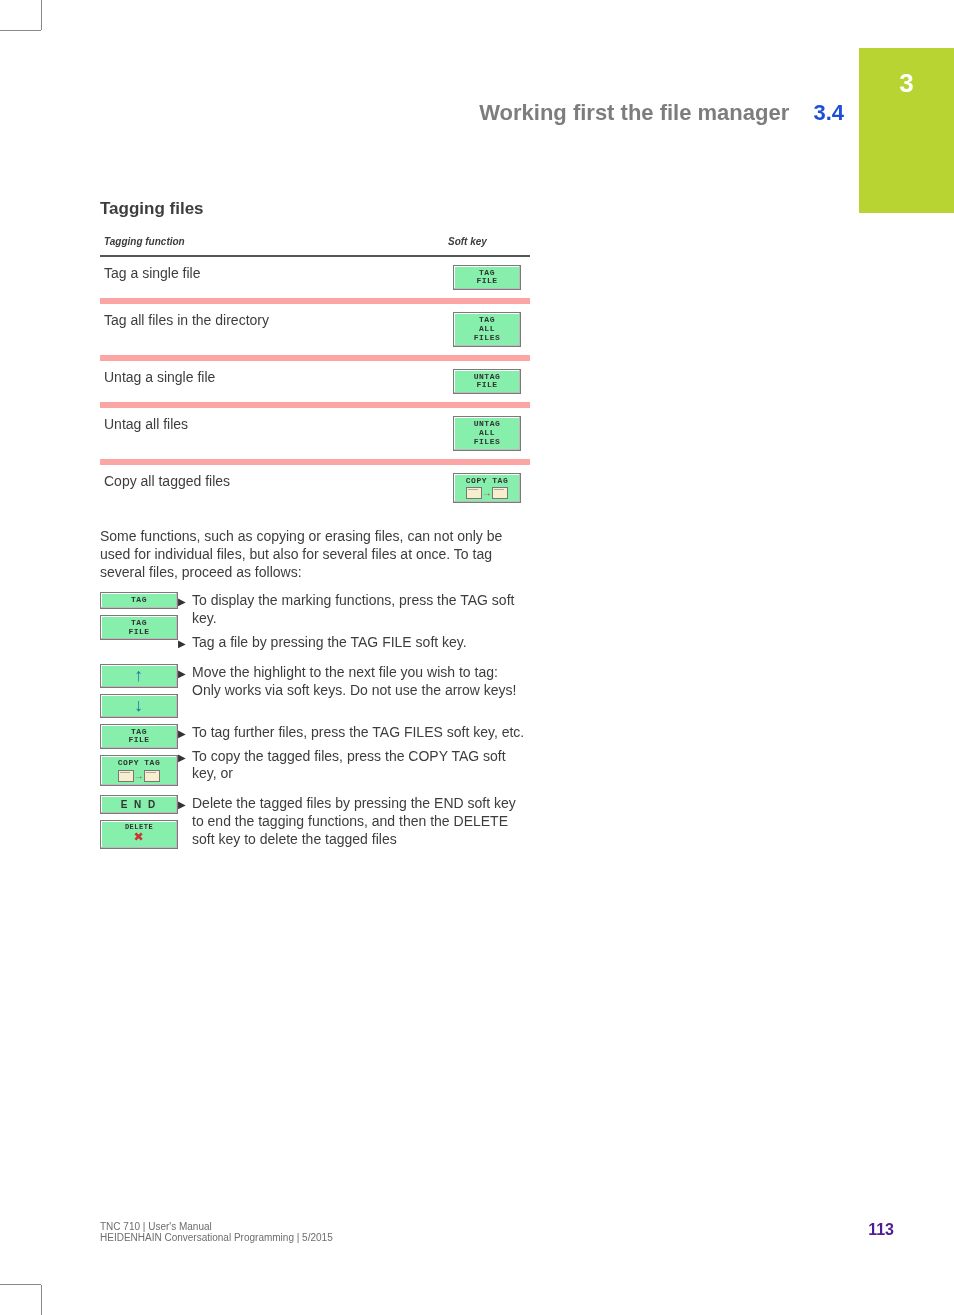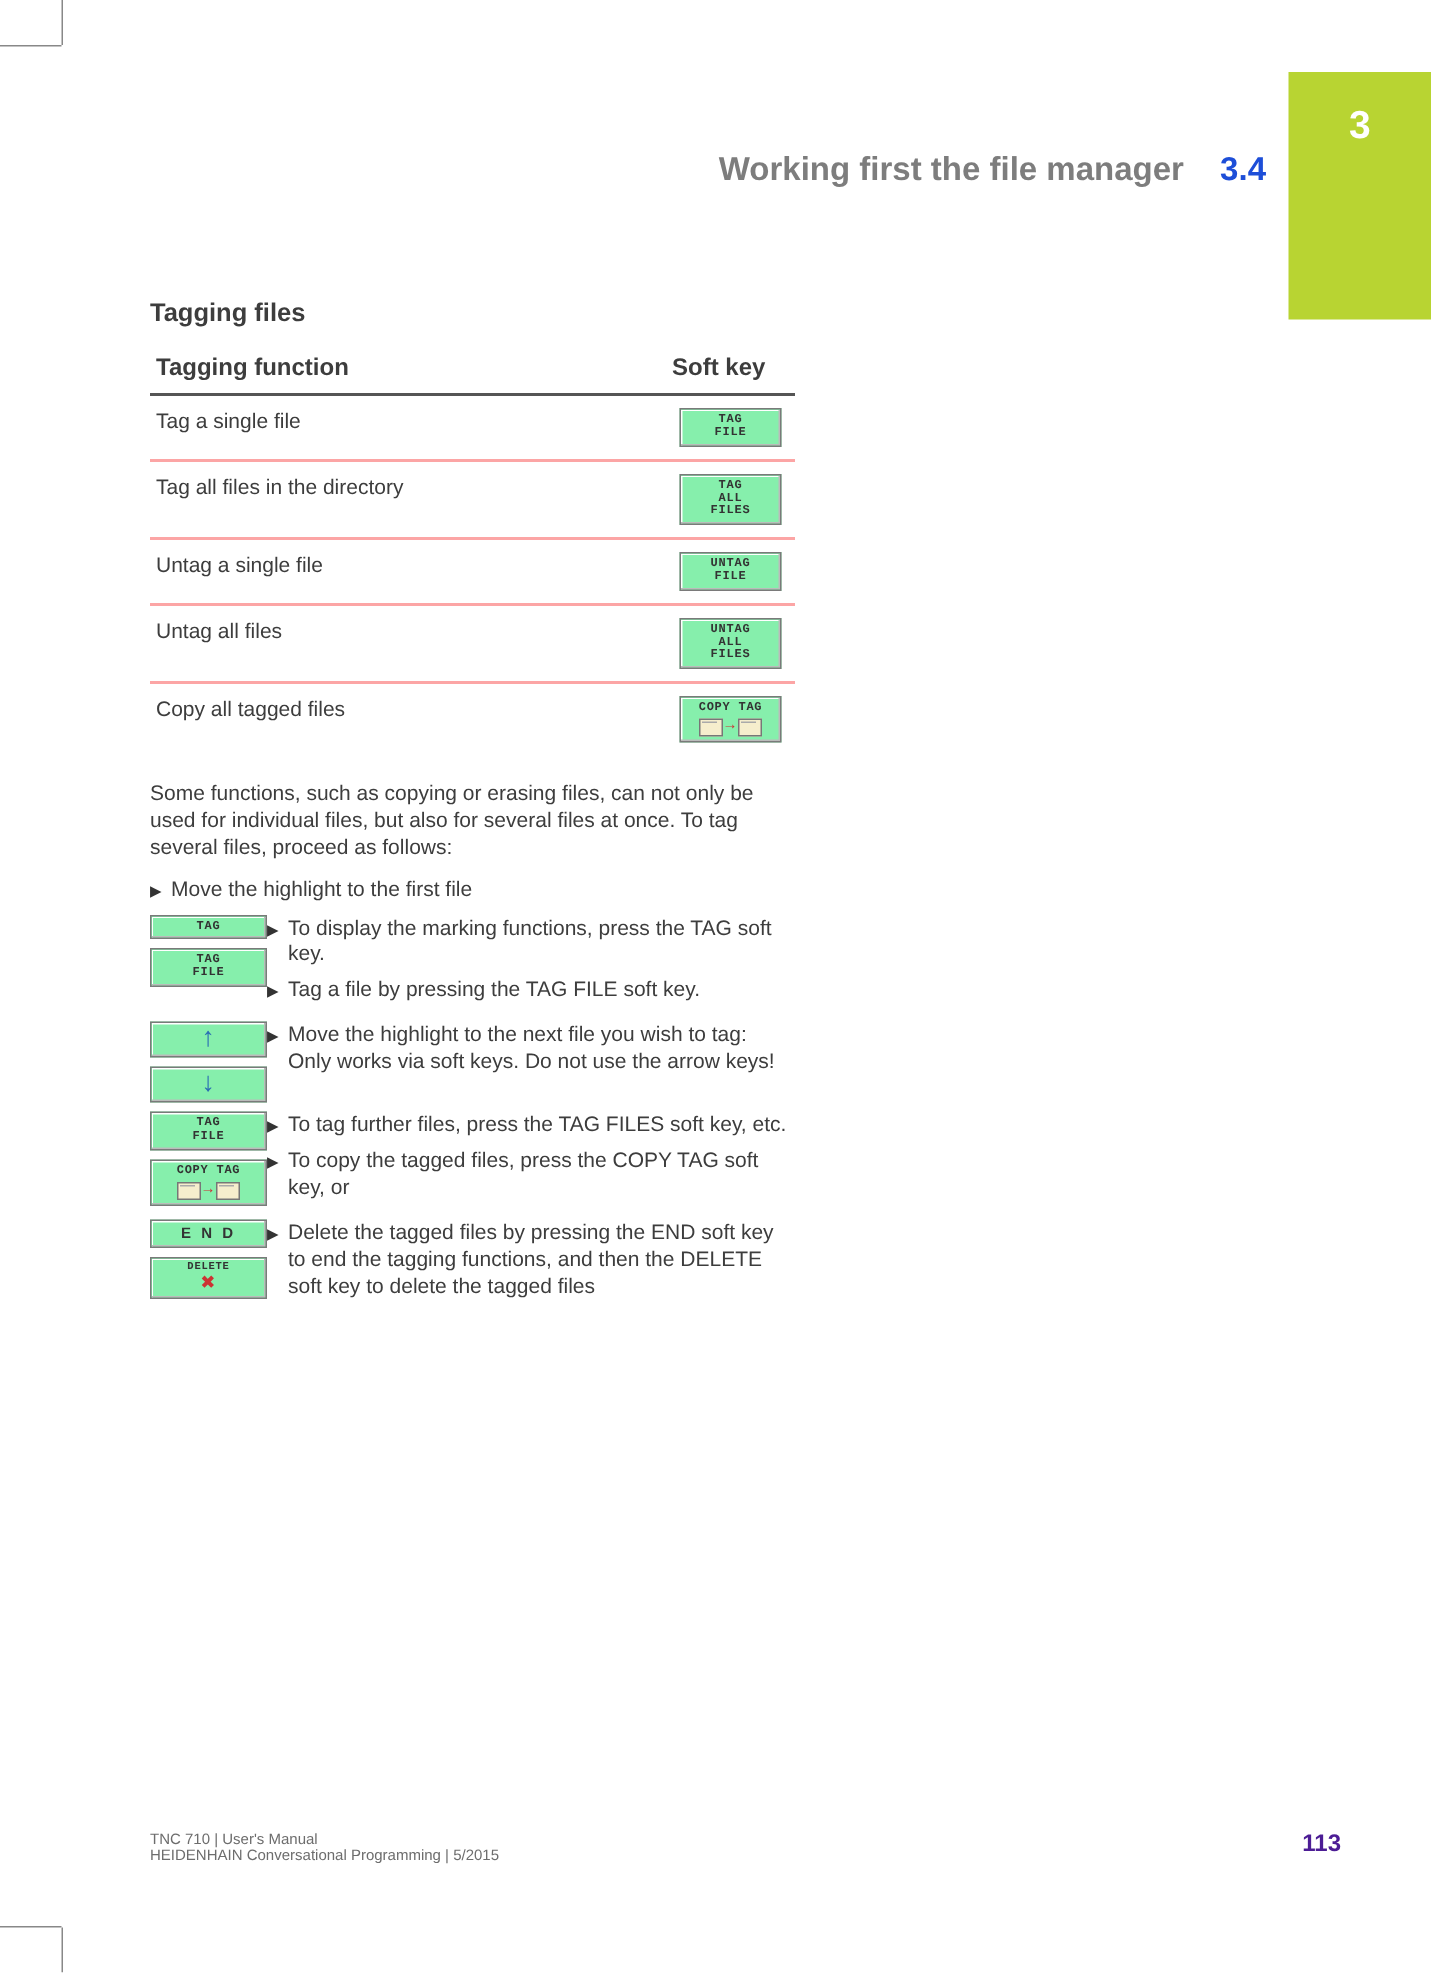--- a/index.html
+++ b/index.html
@@ -36,25 +36,25 @@
   .runhead .secnum{color:#1d4ed8;margin-left:18px}
 
   .content{
     position:absolute;left:100px;top:198px;width:430px;
     font-size:14px;line-height:1.28;
   }
   h3{font-size:17px;font-weight:bold;margin:0 0 12px 0;color:#3d3d3d}
 
   table.tag{width:100%;border-collapse:collapse;margin-bottom:16px}
   table.tag th{
-    text-align:left;font-weight:bold;font-size:16px;
-    border-bottom:2px solid #555;padding:4px 4px 6px 4px;
+    text-align:left;font-weight:bold;font-size:10px;
+    border-bottom:2px solid #555;padding:4px 4px 6px 4px;font-style:italic;
   }
   table.tag td{
-    border-bottom:2px solid #fca5a5;padding:8px 4px;vertical-align:top;
+    border-bottom:6px solid #fca5a5;padding:8px 4px;vertical-align:top;
   }
   table.tag tr:last-child td{border-bottom:none}
   td.keycell{width:78px;text-align:center}
 
   
   .softkey{
     display:inline-block;min-width:58px;
     border:1px solid #7a7a7a;background:#86efac;
     padding:3px 4px;
     font-family:"Courier New",monospace;
@@ -140,24 +140,20 @@
                 <span class="mini"></span>
                 <span class="arrR">→</span>
                 <span class="mini"></span>
               </div></span></td>
         </tr>
       </tbody>
   </table>
 
   <p>Some functions, such as copying or erasing files, can not only be used for individual files, but also for several files at once. To tag several files, proceed as follows:</p>
 
-  <div class="step">
-    <div class="tri"></div>
-    <div class="txt">Move the highlight to the first file</div>
-  </div>
 
   <div id="ksteps">
       <div class="kstep">
         <div class="kcol">
           <span class="softkey">
             <div>TAG</div>
           </span>
           <span class="softkey">
             <div>TAG</div>
             <div>FILE</div>

